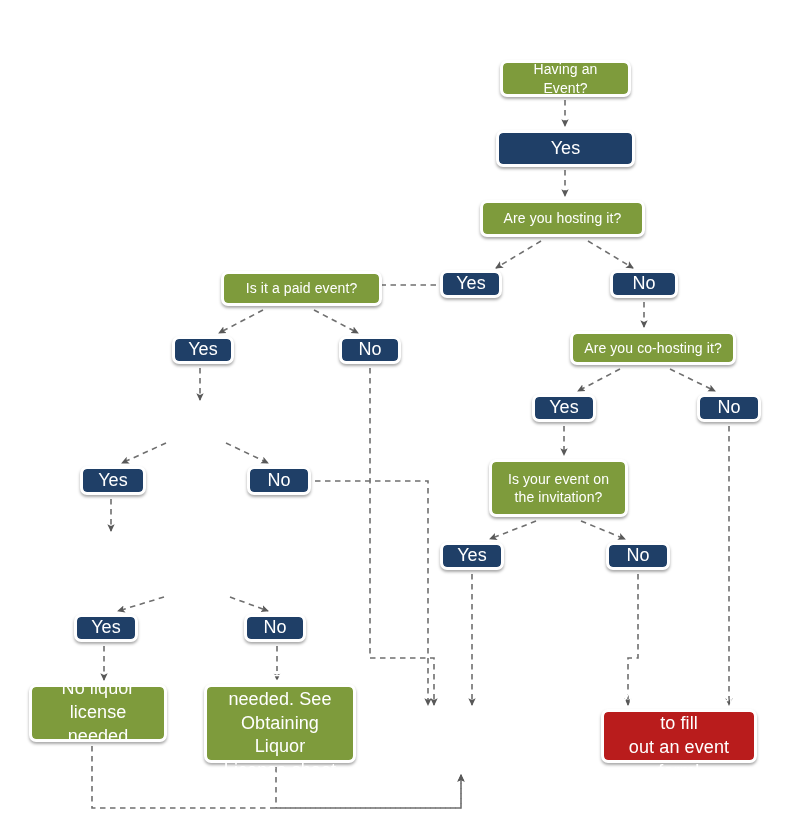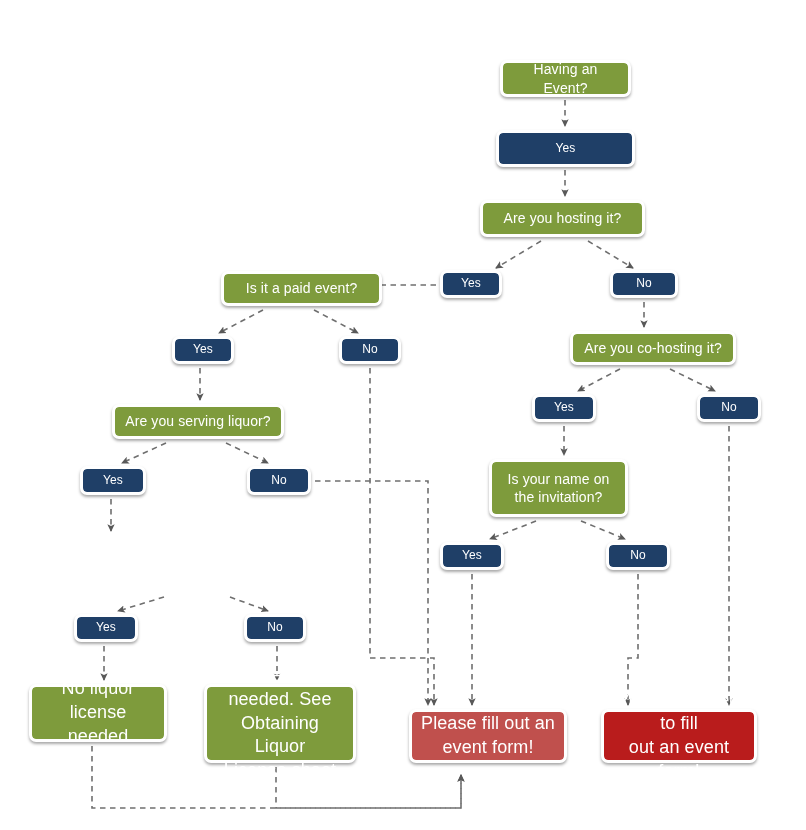--- a/index.html
+++ b/index.html
@@ -47,21 +47,21 @@
     display: block;
     width: 100%;
     white-space: pre-line;
   }
   .green  { background-color: #7e9b3c; }
   .navy   { background-color: #1f3f67; }
   .red    { background-color: #c0504d; }
   .blue   { background-color: #b91c1c; }
 
   .q   { font-size: 14px; }
-  .yn  { font-size: 12px; }
+  .yn  { font-size: 18px; }
   .res { font-size: 18px; }
 </style>
 </head>
 <body>
 
 <div id="canvas">
 
   <svg id="edges" viewBox="0 0 806 830" width="806" height="830" xmlns="http://www.w3.org/2000/svg">
     <defs>
       <marker id="ah" viewBox="0 0 10 10" refX="8.2" refY="5" markerWidth="5.2" markerHeight="5.2" orient="auto-start-reverse">
@@ -153,23 +153,20 @@
   </div>
 
   <div class="node navy yn" style="left:172px; top:336px; width:62px; height:28px;">
     <span class="lbl">Yes</span>
   </div>
 
   <div class="node navy yn" style="left:339px; top:336px; width:62px; height:28px;">
     <span class="lbl">No</span>
   </div>
 
-  <div class="node green q" style="left:112px; top:404px; width:172px; height:35px;">
-    <span class="lbl">Are you serving liquor?</span>
-  </div>
 
   <div class="node navy yn" style="left:80px; top:466px; width:66px; height:29px;">
     <span class="lbl">Yes</span>
   </div>
 
   <div class="node navy yn" style="left:247px; top:466px; width:64px; height:29px;">
     <span class="lbl">No</span>
   </div>
 
   <div class="node green q" style="left:570px; top:331px; width:166px; height:34px;">
@@ -179,21 +176,21 @@
   <div class="node navy yn" style="left:532px; top:394px; width:64px; height:28px;">
     <span class="lbl">Yes</span>
   </div>
 
   <div class="node navy yn" style="left:697px; top:394px; width:64px; height:28px;">
     <span class="lbl">No</span>
   </div>
 
 
   <div class="node green q" style="left:489px; top:459px; width:139px; height:58px;">
-    <span class="lbl">Is your name on
+    <span class="lbl">Is your event on
 the invitation?</span>
   </div>
 
   <div class="node navy yn" style="left:440px; top:542px; width:64px; height:28px;">
     <span class="lbl">Yes</span>
   </div>
 
   <div class="node navy yn" style="left:606px; top:542px; width:64px; height:28px;">
     <span class="lbl">No</span>
   </div>
@@ -210,23 +207,19 @@
     <span class="lbl">No liquor license
 needed</span>
   </div>
 
   <div class="node green res" style="left:204px; top:684px; width:152px; height:79px;">
     <span class="lbl">License needed. See
 Obtaining Liquor
 License sheet</span>
   </div>
 
-  <div class="node red res" style="left:409px; top:709px; width:158px; height:54px;">
-    <span class="lbl">Please fill out an
-event form!</span>
-  </div>
 
   <div class="node blue res" style="left:601px; top:709px; width:156px; height:54px;">
     <span class="lbl">You don’t need to fill
 out an event form!</span>
   </div>
 
 </div>
 
 </body></html>

